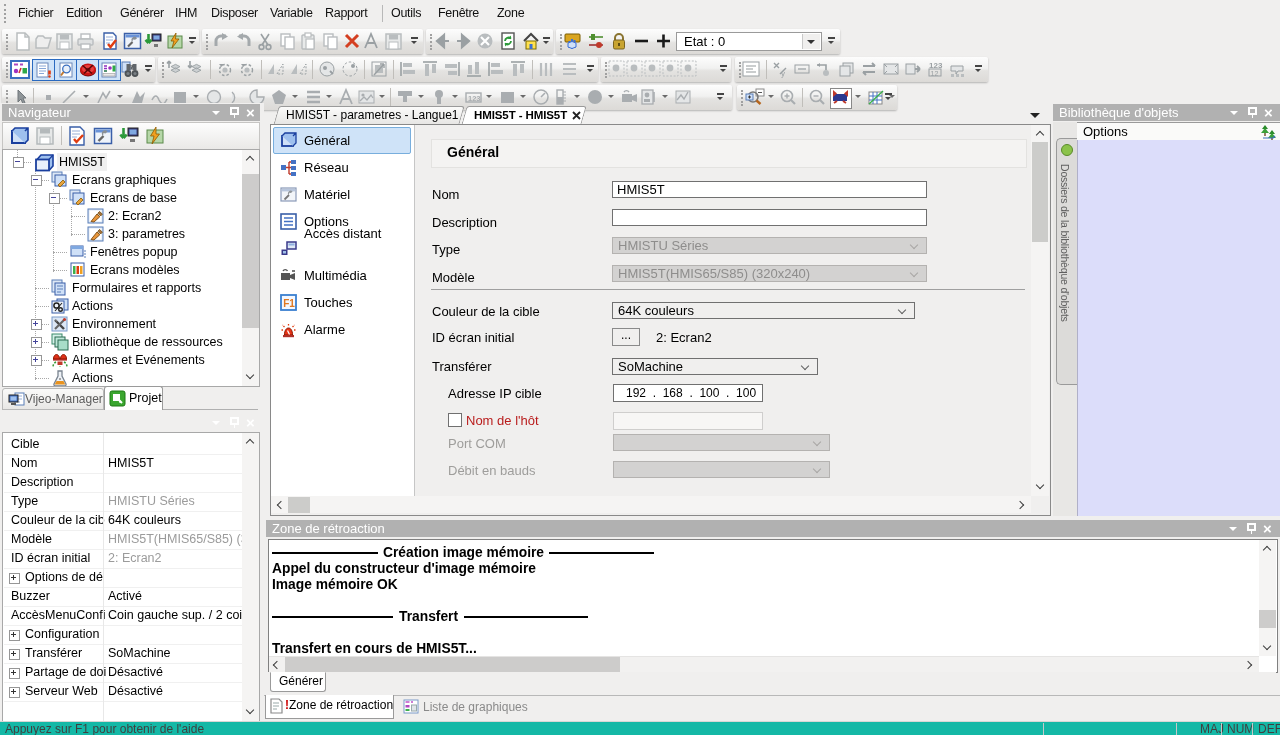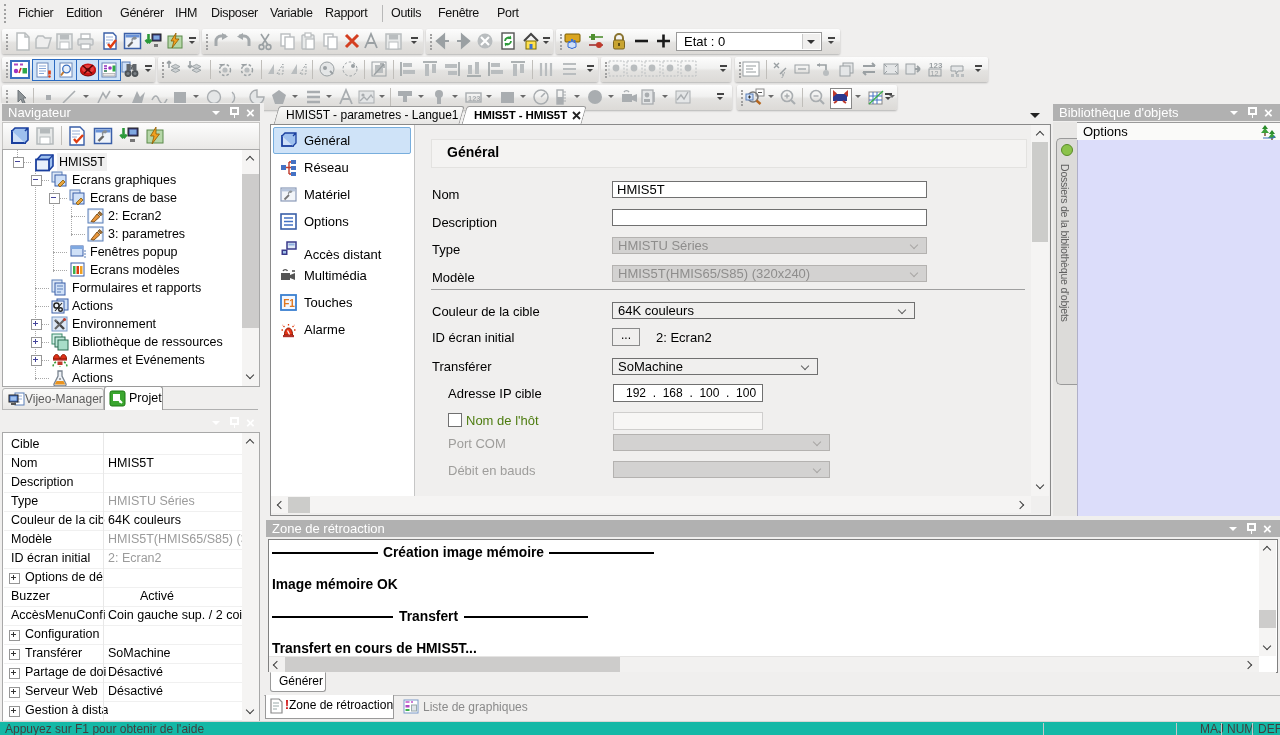--- a/index.html
+++ b/index.html
@@ -57,21 +57,21 @@
 <div class="abs" style="left:4px;top:4px;height:19px;width:2px;border-left:2px dotted #a0a0a0;"></div>
 <div class="mitem" style="left:18px;">Fichier</div>
 <div class="mitem" style="left:66px;">Edition</div>
 <div class="mitem" style="left:120px;">Générer</div>
 <div class="mitem" style="left:175px;">IHM</div>
 <div class="mitem" style="left:211px;">Disposer</div>
 <div class="mitem" style="left:270px;">Variable</div>
 <div class="mitem" style="left:325px;">Rapport</div>
 <div class="mitem" style="left:391px;">Outils</div>
 <div class="mitem" style="left:438px;">Fenêtre</div>
-<div class="mitem" style="left:497px;">Port</div>
+<div class="mitem" style="left:497px;">Zone</div>
 <div class="abs" style="left:382px;top:5px;width:1px;height:17px;background:#b8b8b8;"></div>
 </div>
 <div class="abs" style="left:0;top:28px;width:1280px;height:28px;">
 <div class="tbgrp" style="left:2px;top:1px;width:197px;height:25px;">
         <div class="tgrip"></div>
       </div>
 <svg style="left:13px;top:4px;" width="19" height="19" viewBox="0 0 19 19">
         <path d="M4 1h8l4 4v13H4z" fill="#fff" stroke="#b9bdbf" stroke-width="1.5"></path>
         <path d="M12 1v4h4" fill="none" stroke="#b9bdbf" stroke-width="1.5"></path>
       </svg>
@@ -800,21 +800,21 @@
 <div class="prow" style="top:116px;">
 <div class="pk">ID écran initial</div>
 <div class="pv" style="color:#9b9b9b;">2: Ecran2</div>
 </div>
 <div class="prow" style="top:135px;">
 <div class="pexp"></div>
 <div class="pk pki">Options de dé</div>
 </div>
 <div class="prow" style="top:154px;">
 <div class="pk">Buzzer</div>
-<div class="pv" style="color:#000;margin-left:32px;">Activé</div>
+<div class="pv" style="color:#000;">Activé</div>
 </div>
 <div class="prow" style="top:173px;">
 <div class="pk">AccèsMenuConfi</div>
 <div class="pv" style="color:#000;">Coin gauche sup. / 2 coin</div>
 </div>
 <div class="prow" style="top:192px;">
 <div class="pexp"></div>
 <div class="pk pki">Configuration</div>
 </div>
 <div class="prow" style="top:211px;">
@@ -824,24 +824,20 @@
 </div>
 <div class="prow" style="top:230px;">
 <div class="pexp"></div>
 <div class="pk pki">Partage de doi</div>
 <div class="pv" style="color:#000;">Désactivé</div>
 </div>
 <div class="prow" style="top:249px;">
 <div class="pexp"></div>
 <div class="pk pki">Serveur Web</div>
 <div class="pv" style="color:#000;">Désactivé</div>
-</div>
-<div class="prow" style="top:268px;">
-<div class="pexp"></div>
-<div class="pk pki">Gestion à dista</div>
 </div>
 <div class="abs" style="left:100px;top:0;width:1px;height:288px;background:#e8e8e8;"></div>
 <div class="sbtrack" style="left:239px;top:0;width:17px;height:288px;background:#f5f4f3;">
 <div class="chv chu" style="left:5px;top:7px;"></div>
 <div class="chv chd" style="left:5px;top:274px;"></div>
 </div>
 </div>
 </div>
 <div class="abs" style="left:266px;top:103px;width:786px;height:415px;">
 <div class="abs" style="left:10px;top:3px;width:184px;height:18px;background:linear-gradient(#fbfbfa,#e6e5e3);border:1px solid #9a9a9a;border-bottom:none;border-radius:3px 3px 0 0;transform:skewX(-16deg);"></div>
@@ -887,21 +883,21 @@
           </svg>
 <div class="nitem" style="top:83px;">
             <span class="nlabel">Options</span>
           </div>
 <svg style="left:9px;top:115px;" width="17" height="17" viewBox="0 0 17 17">
             <rect x="7" y="2" width="9" height="7" fill="#dfe9f6" stroke="#3a3a8a" stroke-width="1.5"></rect>
             <rect x="8.5" y="3.5" width="6" height="2" fill="#8fb0e0"></rect>
             <rect x="1.5" y="9.5" width="6" height="5.5" fill="#3a3a8a"></rect>
             <rect x="3" y="11" width="3" height="2.5" fill="#9fc0e8"></rect>
           </svg>
-<div class="nitem" style="top:116px;text-align:right;">
+<div class="nitem" style="top:95px;text-align:right;">
             <span class="nlabel">Accès distant</span>
           </div>
 <svg style="left:9px;top:142px;" width="17" height="17" viewBox="0 0 17 17">
             <rect x="1" y="6" width="9" height="7" fill="#555"></rect>
             <path d="M10 8 l5-2 v7 l-5-2z" fill="#555"></path>
             <path d="M3 4 a2.5 2.5 0 0 1 4.5 0" fill="none" stroke="#555" stroke-width="1.4"></path>
             <path d="M12 4 h3" stroke="#555" stroke-width="1.6"></path>
           </svg>
 <div class="nitem" style="top:137px;">
             <span class="nlabel">Multimédia</span>
@@ -943,21 +939,21 @@
 <div class="flabel" style="left:17px;top:205px;color:#000;">ID écran initial</div>
 <div class="abs" style="left:197px;top:203px;width:26px;height:16px;background:#f0efee;border:1px solid #8a8a8a;font-size:12px;line-height:13px;text-align:center;">...</div>
 <div class="flabel" style="left:241px;top:205px;color:#000;">2: Ecran2</div>
 <div class="flabel" style="left:17px;top:234px;color:#000;">Transférer</div>
 <div class="abs fdrop" style="left:197px;top:233px;width:199px;height:15px;">SoMachine<div class="dchev" style="right:6px;top:4px;"></div></div>
 <div class="flabel" style="left:33px;top:261px;color:#000;">Adresse IP cible</div>
 <div class="abs finput" style="left:198px;top:259px;width:148px;height:16px;font-size:12px;line-height:16px;">
             <span style="position:absolute;left:12px;">192&nbsp;&nbsp;.&nbsp;&nbsp;168&nbsp;&nbsp;.&nbsp;&nbsp;100&nbsp;&nbsp;.&nbsp;&nbsp;100</span>
           </div>
 <div class="abs" style="left:33px;top:288px;width:12px;height:12px;background:#fff;border:1px solid #707070;"></div>
-<div class="flabel" style="left:51px;top:288px;color:#4d7c0f;">Nom de l'hôt</div>
+<div class="flabel" style="left:51px;top:288px;color:#b91c1c;">Nom de l'hôt</div>
 <div class="abs" style="left:198px;top:287px;width:148px;height:16px;background:#f7f6f5;border:1px solid #cfcecd;"></div>
 <div class="flabel" style="left:33px;top:311px;color:#9e9d9b;">Port COM</div>
 <div class="abs fdropd" style="left:198px;top:309px;width:210px;height:15px;">
             <div class="dchev dchevd" style="right:6px;top:4px;"></div>
           </div>
 <div class="flabel" style="left:33px;top:338px;color:#9e9d9b;">Débit en bauds</div>
 <div class="abs fdropd" style="left:198px;top:336px;width:210px;height:15px;">
             <div class="dchev dchevd" style="right:6px;top:4px;"></div>
           </div>
 </div>
@@ -996,20 +992,21 @@
 </div>
 <div class="abs" style="left:24px;top:37px;width:202px;height:376px;background:#dcddfa;border-left:1px solid #b0b0c8;"></div>
 </div>
 <div class="abs" style="left:266px;top:518px;width:1014px;height:177px;">
 <div class="ptitle" style="left:0;top:2px;width:1008px;height:17px;">Zone de rétroaction</div>
 <div class="pbv" style="left:963px;top:2px;margin-top:7px;"></div>
       <div class="pbpin" style="left:981px;top:5px;"></div>
       <div class="pbx" style="left:997px;top:4px;">×</div>
 <div class="abs white" style="left:2px;top:21px;width:1008px;height:132px;border:1px solid #808080;">
 <div class="cline" style="top:5px;"><span class="dash" style="width:106px;"></span><span style="display:inline-block;width:5px;"></span>Création image mémoire<span style="display:inline-block;width:5px;"></span><span class="dash" style="width:105px;"></span></div>
+<div class="cline" style="top:21px;">Appel du constructeur d'image mémoire</div>
 <div class="cline" style="top:37px;">Image mémoire OK</div>
 <div class="cline" style="top:69px;"><span class="dash" style="width:121px;"></span><span style="display:inline-block;width:6px;"></span>Transfert<span style="display:inline-block;width:6px;"></span><span class="dash" style="width:124px;"></span></div>
 <div class="cline" style="top:101px;">Transfert en cours de HMIS5T...</div>
 <div class="sbtrack" style="left:990px;top:0;width:17px;height:116px;background:#f5f4f3;">
 <div class="chv chu" style="left:5px;top:7px;"></div>
 <div class="sbthumb" style="left:0;top:70px;width:17px;height:18px;background:#cdcccb;"></div>
 <div class="chv chd" style="left:5px;top:103px;"></div>
 </div>
 <div class="abs" style="left:0;top:116px;width:990px;height:15px;background:#f2f1f0;border-top:1px solid #e5e4e3;">
 <div class="chv chl" style="left:5px;top:5px;"></div>

